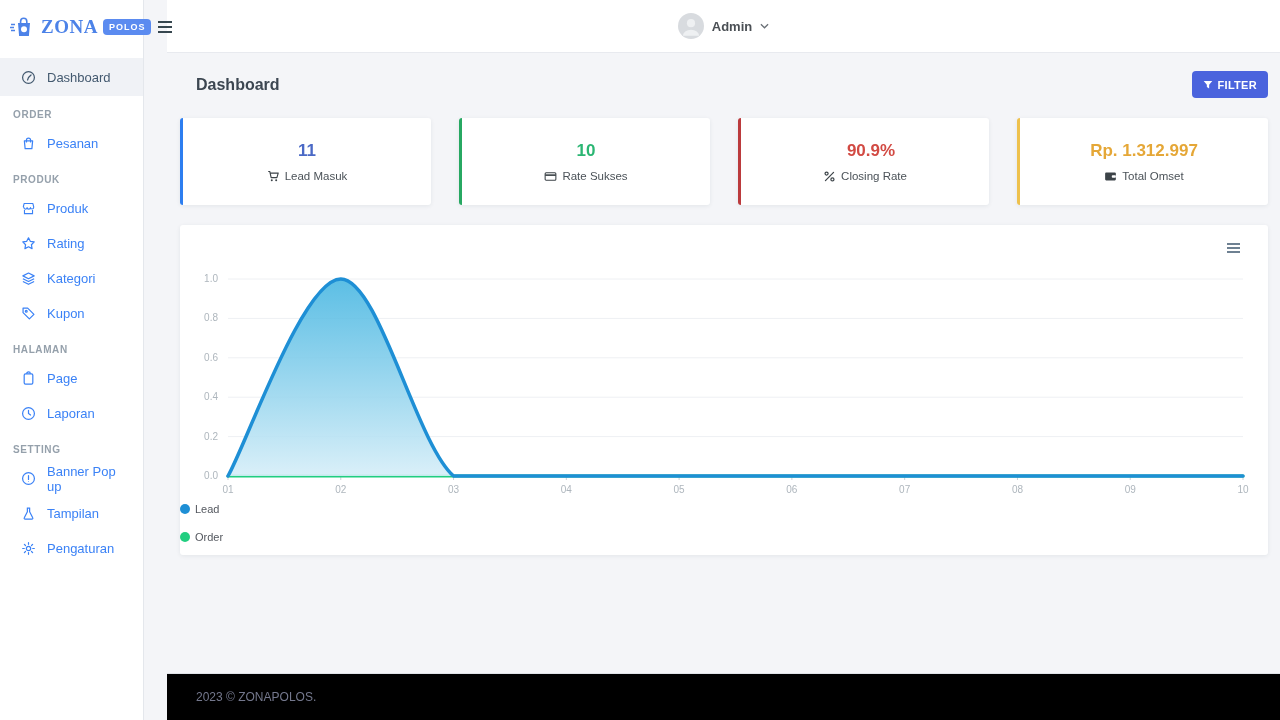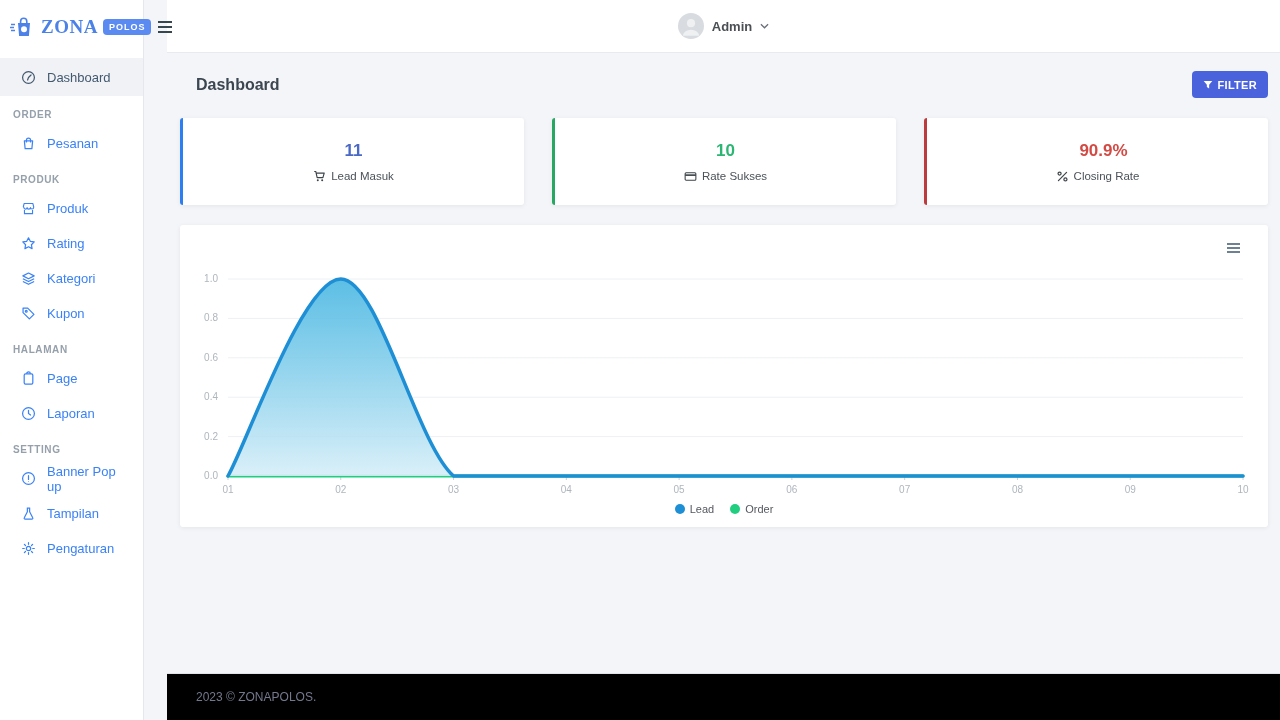--- a/index.html
+++ b/index.html
@@ -53,21 +53,21 @@
   .stat-value { font-size:17px; font-weight:700; }
   .stat-label { display:flex; align-items:center; gap:5px; font-size:11.5px; color:#4b5258;text-align:right; }
   .stat-label svg { width:13px; height:13px; color:#3c4348; display:block; }
 
   .chart-card { position:relative; background:#fff; margin-top:20px; border-radius:3px;
                 box-shadow:0 1px 4px rgba(31,45,61,.08); padding:10px 0 12px; }
   #chart-svg { display:block; width:1088px; height:266px; }
   .axis-label { font-size:10px; fill:#aeb6bd; font-family:"Liberation Sans", sans-serif; }
   .chart-menu { position:absolute; top:16px; right:28px; cursor:pointer; }
   .chart-menu i { display:block; width:13px; height:2px; background:#6e8192; margin:2px 0; }
-  .legend { display:flex; justify-content:center; gap:16px; margin-top:2px; }
+  .legend { display:flex; justify-content:center; gap:16px; margin-top:2px;flex-direction:column; }
   .legend-item { display:flex; align-items:center; gap:5px; font-size:11px; color:#54585f; cursor:pointer; }
   .legend-dot { width:10px; height:10px; border-radius:50%; }
 
   footer { height:47px; background:#000000; border-top:1px solid #e0e3e8; display:flex;
            align-items:center; padding-left:29px; font-size:12px; color:#74788d; }
 </style>
 </head>
 <body>
 
 <aside class="sidebar">
@@ -259,20 +259,32 @@
           <div class="stat-value" style="color: rgb(210, 74, 67); margin-left: 12px;">90.9%</div>
           <div class="stat-label">
             <span>
               <svg viewBox="0 0 16 16" fill="none" stroke="currentColor" stroke-width="1.5">
                 <path d="M3 13L13 3" stroke-linecap="round"></path>
                 <circle cx="4.4" cy="4.4" r="1.9"></circle>
                 <circle cx="11.6" cy="11.6" r="1.9"></circle>
               </svg>
             </span>
             <span>Closing Rate</span>
+          </div>
+        </div>
+        <div class="stat-card" style="border-left-color: rgb(238, 193, 77);">
+          <div class="stat-value" style="color: rgb(229, 167, 55);">Rp. 1.312.997</div>
+          <div class="stat-label">
+            <span>
+              <svg viewBox="0 0 16 16">
+                <rect x="1.4" y="3.2" width="13.2" height="9.6" rx="1.3" fill="currentColor"></rect>
+                <rect x="9.6" y="6.5" width="5" height="3" rx="1" fill="#fff"></rect>
+              </svg>
+            </span>
+            <span>Total Omset</span>
           </div>
         </div>
       </div>
 
     <div class="chart-card">
       <div class="chart-menu">
           <i></i>
           <i></i>
           <i></i>
         </div>

